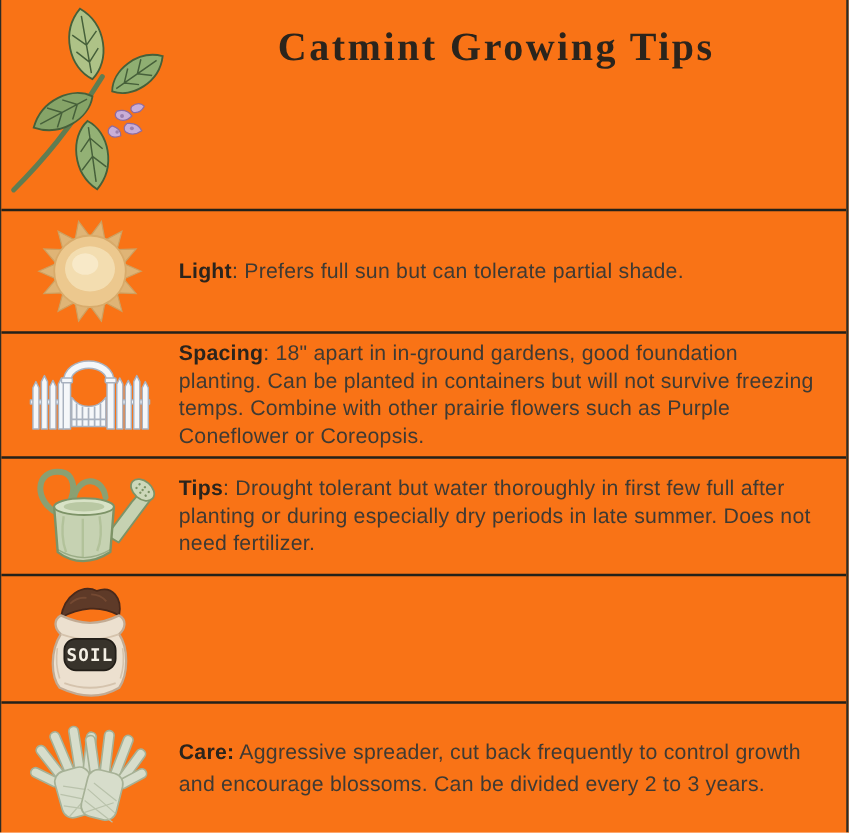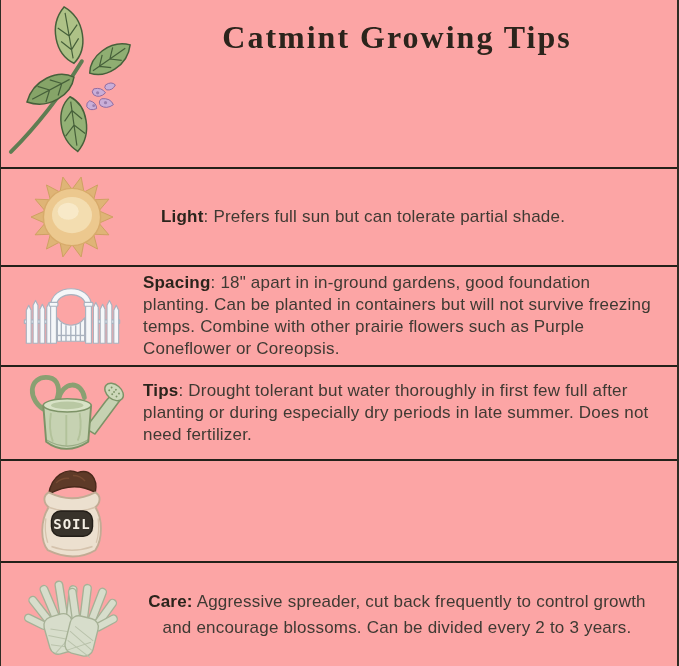--- a/index.html
+++ b/index.html
@@ -1,20 +1,20 @@
 <!DOCTYPE html>
 <html><head>
 <meta charset="utf-8">
 <style>
   * { margin:0; padding:0; box-sizing:border-box; }
   html,body { width:679px; }
   body { font-family:"Liberation Sans", sans-serif; }
   .page {
     width:679px; height:666px;
-    background:#fca5a5;
+    background:#f97316;
     border-left:1px solid #2e2c24;
     border-right:2px solid #2e2c24;
     overflow:hidden;
     display:flex; flex-direction:column;
   }
   .row { display:flex; align-items:center; }
   .row + .row { border-top:2px solid #23211a; }
   .icon-cell {
     flex:0 0 142px; width:142px;
     display:flex; justify-content:center; align-items:center;
@@ -33,26 +33,26 @@
   .row-header .text-cell { padding-top:16px; }
   .title {
     font-family:"Liberation Serif", serif;
     font-weight:bold;
     font-size:32px;
     line-height:42px;
     letter-spacing:2px;
     text-align:center;
   }
   .row-header p { margin-top:7px; }
-  .row-light   { height:98px;gap:18px; }
+  .row-light   { height:98px; }
   .row-spacing { height:100px; }
   .row-water   { height:94px; }
   .row-soil    { height:102px; }
   .row-care    { height:105px; }
-  .row-care .text-cell { line-height:26px;text-align:center; }
+  .row-care .text-cell { line-height:26px; }
   svg { display:block; }
   .soil-label-text {
     font-family:"DejaVu Sans Mono", monospace;
     font-weight:bold;
     font-size:15px;
     letter-spacing:1px;
   }
 </style>
 </head>
 <body>

